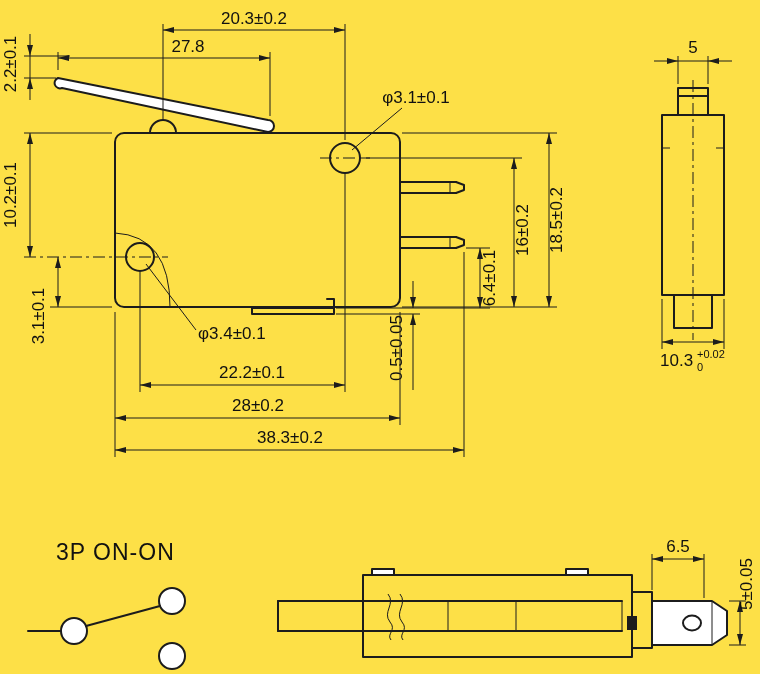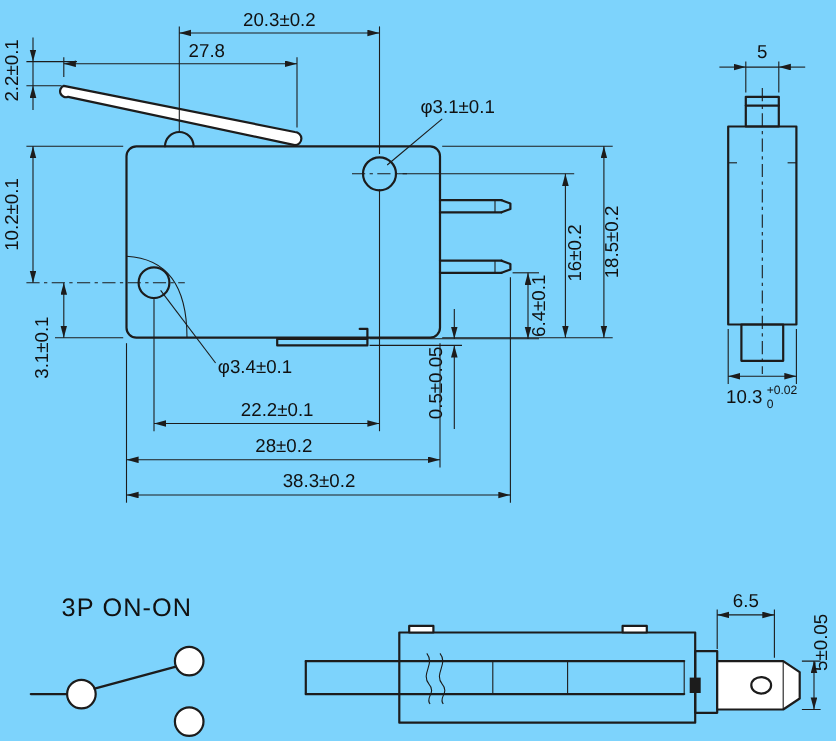--- a/index.html
+++ b/index.html
@@ -1,16 +1,16 @@
 <!DOCTYPE html>
 <html><head>
 <meta charset="utf-8">
 <style>
   html,body { margin:0; padding:0; background:#ffffff; }
-  #canvas { width:760px; height:674px; background:#7dd3fc; position:relative; overflow:hidden; }
+  #canvas { width:760px; height:674px; background:#fde047; position:relative; overflow:hidden; }
   svg { display:block; }
   
   .o  { fill:none; stroke:#1c1c1c; stroke-width:2; stroke-linejoin:round; stroke-linecap:round; }
   .of { fill:#ffffff; stroke:#1c1c1c; stroke-width:2; stroke-linejoin:round; }
   .fb { fill:#1c1c1c; stroke:none; }
   
   .d  { fill:none; stroke:#1c1c1c; stroke-width:1; }
   .cl { fill:none; stroke:#1c1c1c; stroke-width:1; stroke-dasharray:12 4 3 4; }
   text { font-family:"Liberation Sans","DejaVu Sans",sans-serif; font-size:17px; fill:#111111; }
   .mid { text-anchor:middle; }

